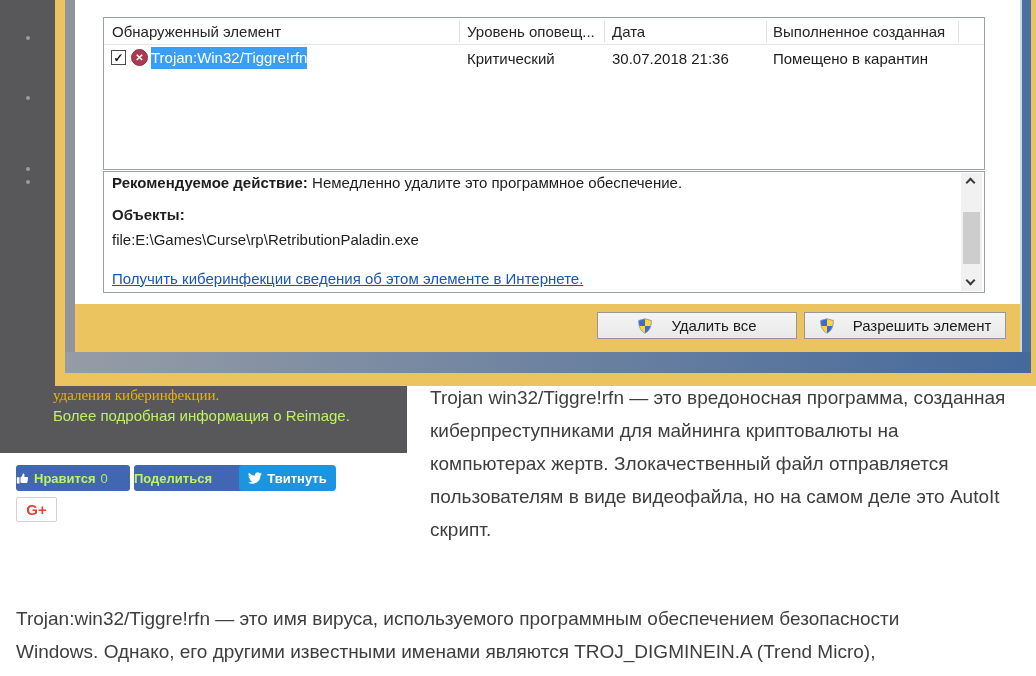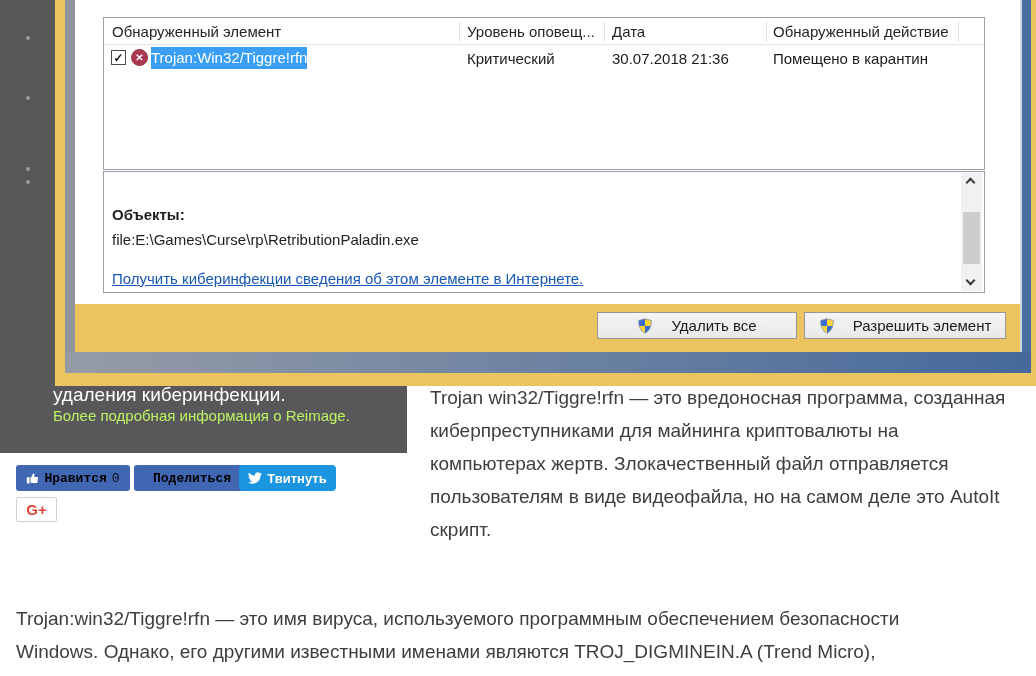--- a/index.html
+++ b/index.html
@@ -4,21 +4,21 @@
 <style>
   * { margin:0; padding:0; box-sizing:border-box; }
   html,body { background:#ffffff; }
   .page { position:relative; width:1036px; height:676px; background:#fff;
           font-family:"Liberation Sans", sans-serif; overflow:hidden; }
   .abs { position:absolute; }
 
   
   .thumb-dark { left:0; top:0; width:407px; height:453px; background:#58585a; }
   .dot { position:absolute; width:4px; height:4px; border-radius:50%; background:#9b9b9b; left:26px; }
-  .ov-caption { position:absolute; left:53px; top:384px; font-size:19px; color:#ffffff; line-height:22px; }
+  .ov-caption { position:absolute; left:53px; top:384px; font-size:15px; color:#eab308; line-height:22px;font-family:Liberation Serif, serif; }
   .ov-link { position:absolute; left:53px; top:407px; font-size:15px; color:#bef264; cursor:pointer; }
 
   
   .yellow-frame { left:55px; top:0; width:981px; height:386px; background:#ebc45f; }
   .win-left-border { left:10px; top:0; width:10px; height:373px; background:#8f949d; }
   .win-right-border { left:965px; top:0; width:11px; height:373px; background:#4a70a1; border-left:2px solid #ccd8e4; }
   .win-bottom-strip { left:10px; top:352px; width:966px; height:21px;
                       background:linear-gradient(to right,#969ca6,#45699c); }
   .win-content { left:20px; top:0; width:945px; height:304px; background:#ffffff; }
 
@@ -53,23 +53,23 @@
   .sthumb { position:absolute; left:2px; top:39px; width:17px; height:52px; background:#cdcdcd; cursor:pointer; }
 
   
   .dlg-btn { position:absolute; top:312px; height:27px; background:linear-gradient(#f4f4f4,#e9e9e9);
              border:1px solid #979797; font-size:15px; color:#1b1b1b; display:flex; align-items:center;
              justify-content:center; gap:18px; cursor:pointer; font-family:"Liberation Sans",sans-serif; }
   .btn-remove { left:522px; width:200px; }
   .btn-allow  { left:729px; width:202px; }
 
   
-  .fb-btn { position:absolute; top:465px; height:26px; background:#4267b2; border-radius:3px; color:#000000;
-            font-size:13px; font-weight:bold; display:flex; align-items:center; justify-content:center;
-            gap:5px; cursor:pointer;font-family:Liberation Mono, monospace; }
+  .fb-btn { position:absolute; top:465px; height:26px; background:#4267b2; border-radius:3px; color:#bef264;
+            font-size:13px; font-weight:bold; display:flex; align-items:center; 
+            gap:5px; cursor:pointer; }
   .fb-like { left:16px; width:114px; }
   .fb-share { left:134px; width:116px; }
   .like-count { font-weight:normal; opacity:.9; }
   .tw-btn { position:absolute; left:239px; top:465px; width:97px; height:26px; background:#1b95e0;
             border-radius:4px; color:#fff; font-size:13px; font-weight:bold; display:flex; align-items:center;
             justify-content:center; gap:5px; cursor:pointer; }
   .gp-btn { position:absolute; left:16px; top:497px; width:41px; height:25px; background:#fff;
             border:1px solid #d2d2d2; border-radius:2px; color:#db4437; font-size:15px; font-weight:bold;
             display:flex; align-items:center; justify-content:center; cursor:pointer; }
 
@@ -105,37 +105,40 @@
     <div class="abs win-right-border"></div>
     <div class="abs win-bottom-strip"></div>
 
     <div class="abs win-content">
 
       <div class="abs dtable">
         <div class="dt-header">
           <span class="dt-h" style="left:8px">Обнаруженный элемент</span>
           <span class="dt-h" style="left:363px">Уровень оповещ...</span>
           <span class="dt-h" style="left:508px">Дата</span>
-          <span class="dt-h" style="left:669px">Обнаруженный действие</span>
+          <span class="dt-h" style="left:669px">Выполненное созданная</span>
           <span class="dt-sep" style="left:355px"></span>
           <span class="dt-sep" style="left:500px"></span>
           <span class="dt-sep" style="left:662px"></span>
           <span class="dt-sep" style="left:854px"></span>
         </div>
         <div class="dt-row">
           <span class="cbx">✓</span>
           <span class="threat-ico">✕</span>
           <span class="sel-name">Trojan:Win32/Tiggre!rfn</span>
           <span class="dt-c" style="left:363px">Критический</span>
           <span class="dt-c" style="left:508px">30.07.2018 21:36</span>
           <span class="dt-c" style="left:669px">Помещено в карантин</span>
         </div>
       </div>
 
       <div class="abs details">
+        <div class="det-line" style="top:1px">
+          <b>Рекомендуемое действие:</b><span> Немедленно удалите это программное обеспечение.</span>
+        </div>
         <div class="det-line" style="top:33px; font-weight:bold">Объекты:</div>
         <div class="det-line" style="top:58px">file:E:\Games\Curse\rp\RetributionPaladin.exe</div>
         <div class="det-link">Получить киберинфекции сведения об этом элементе в Интернете.</div>
         <div class="sbar">
           <div class="sbtn" style="top:0">
               <span class="chev-up"></span>
             </div>
           <div class="sthumb"></div>
           <div class="sbtn" style="bottom:0">
               <span class="chev-down"></span>

